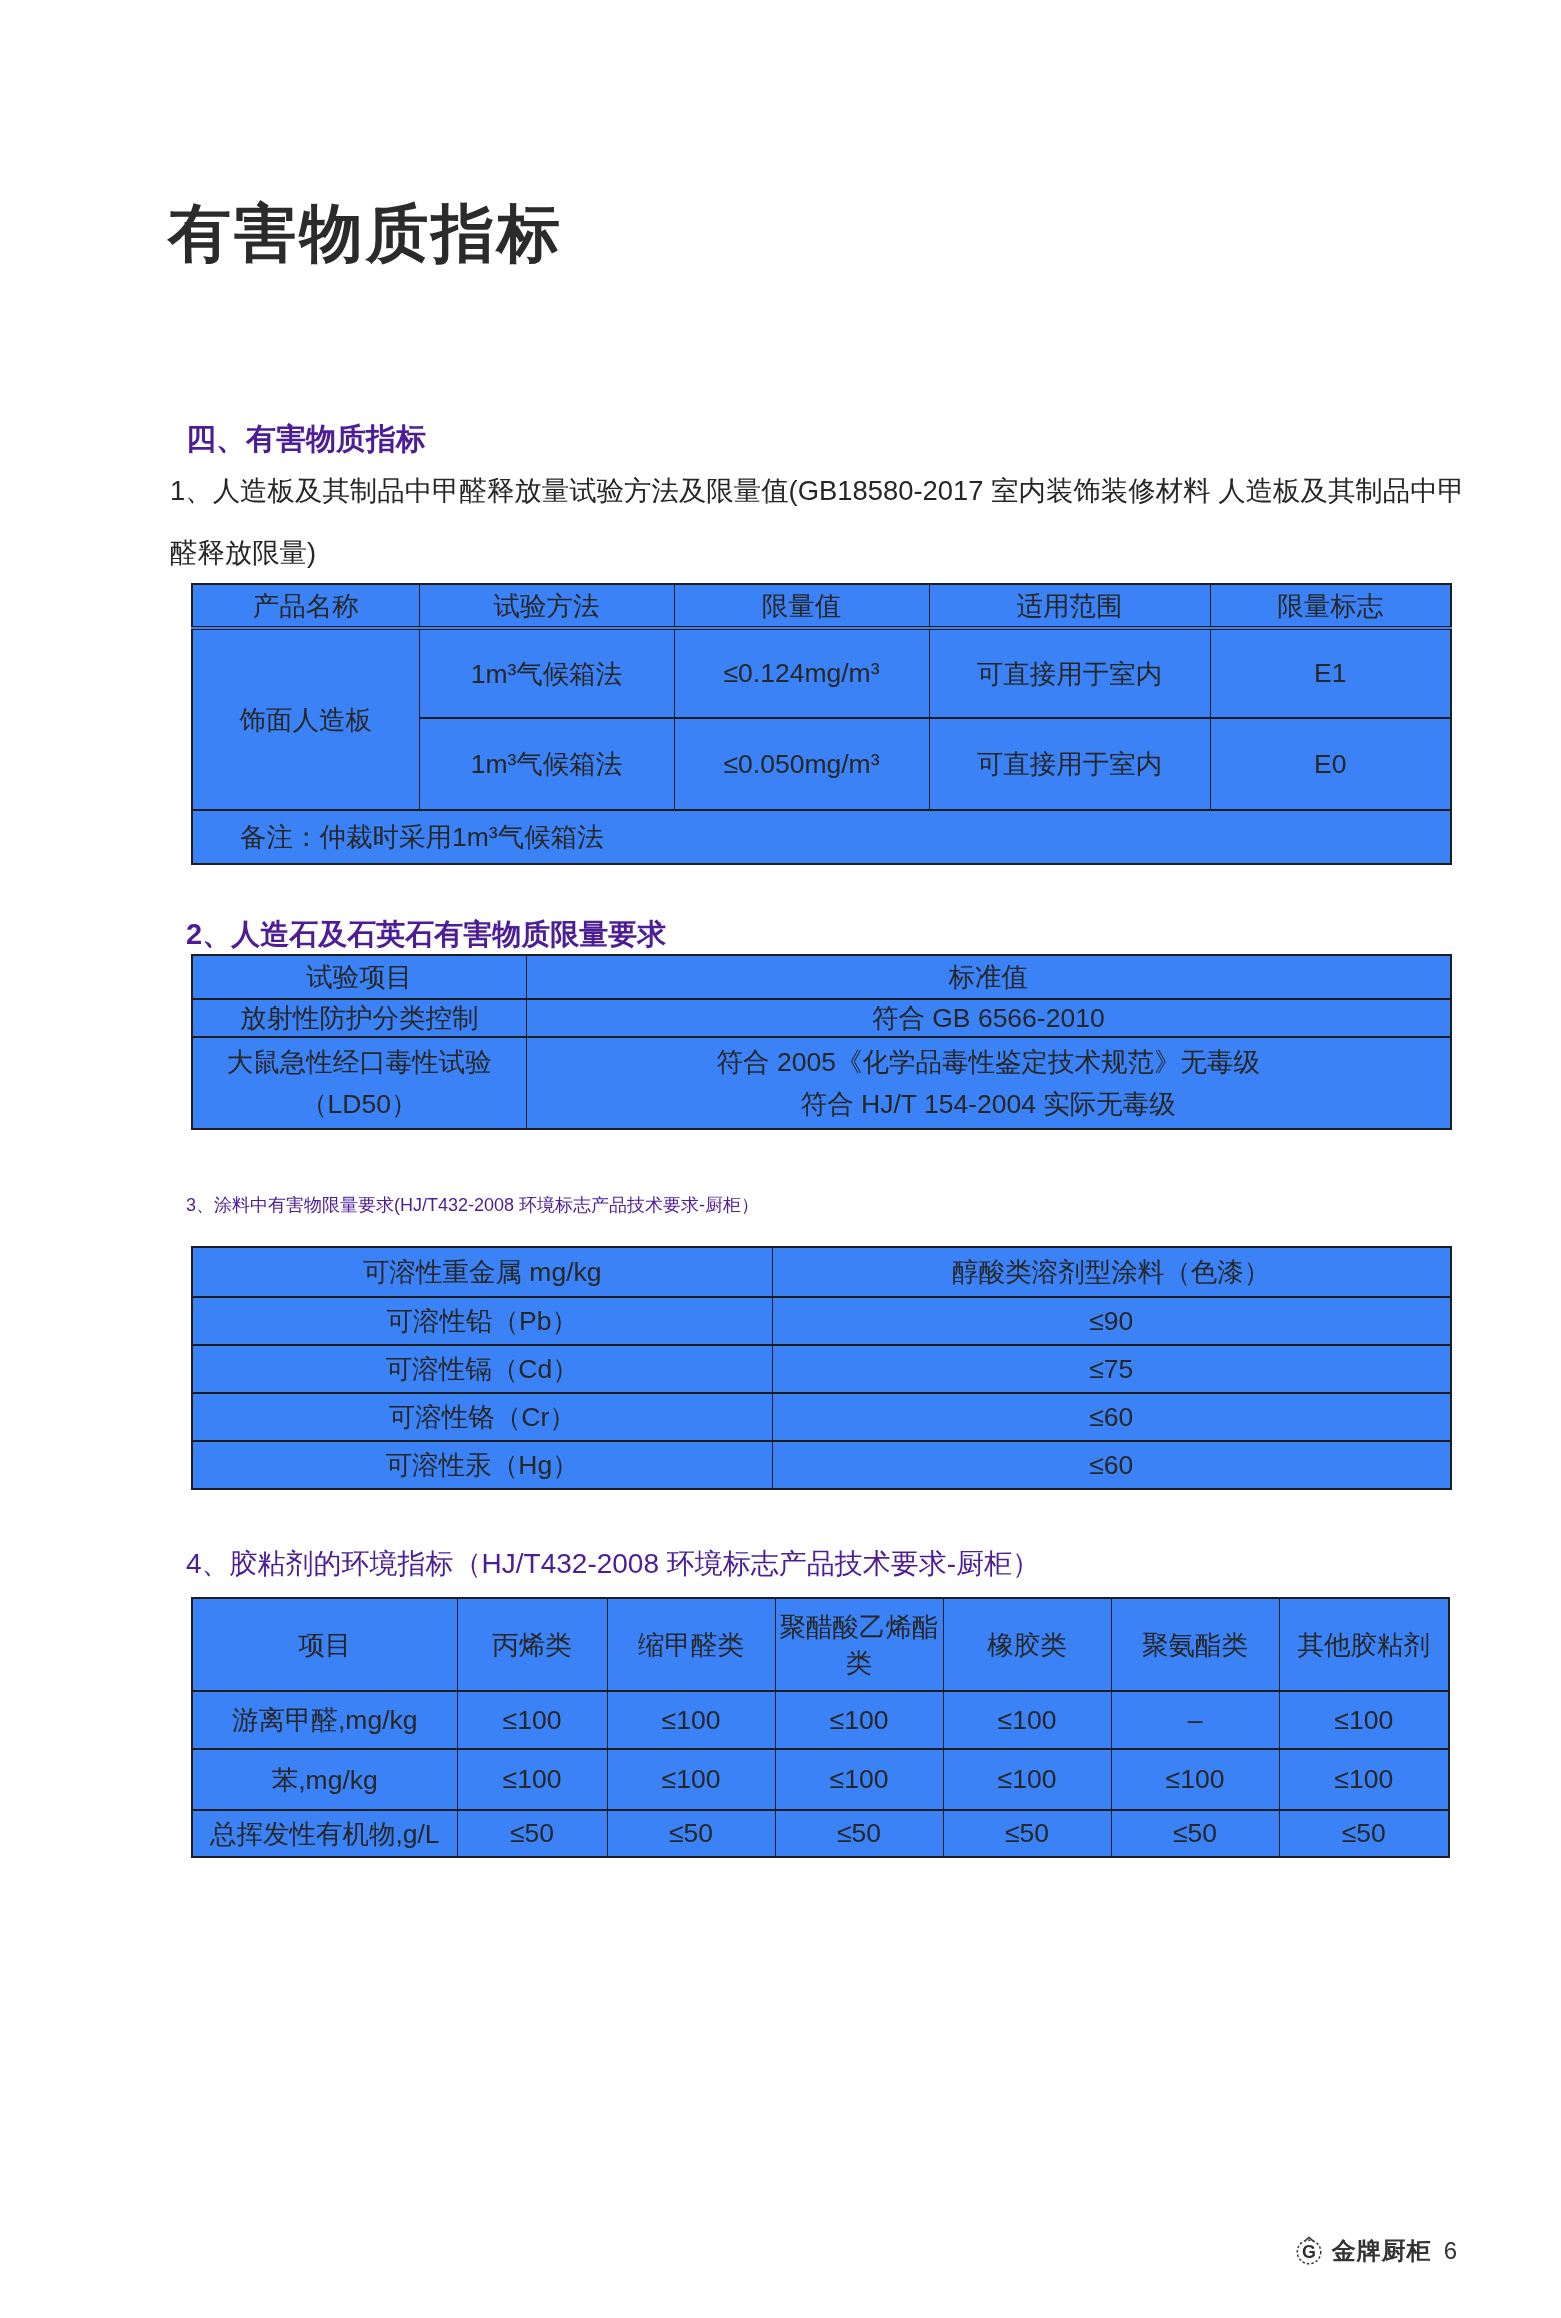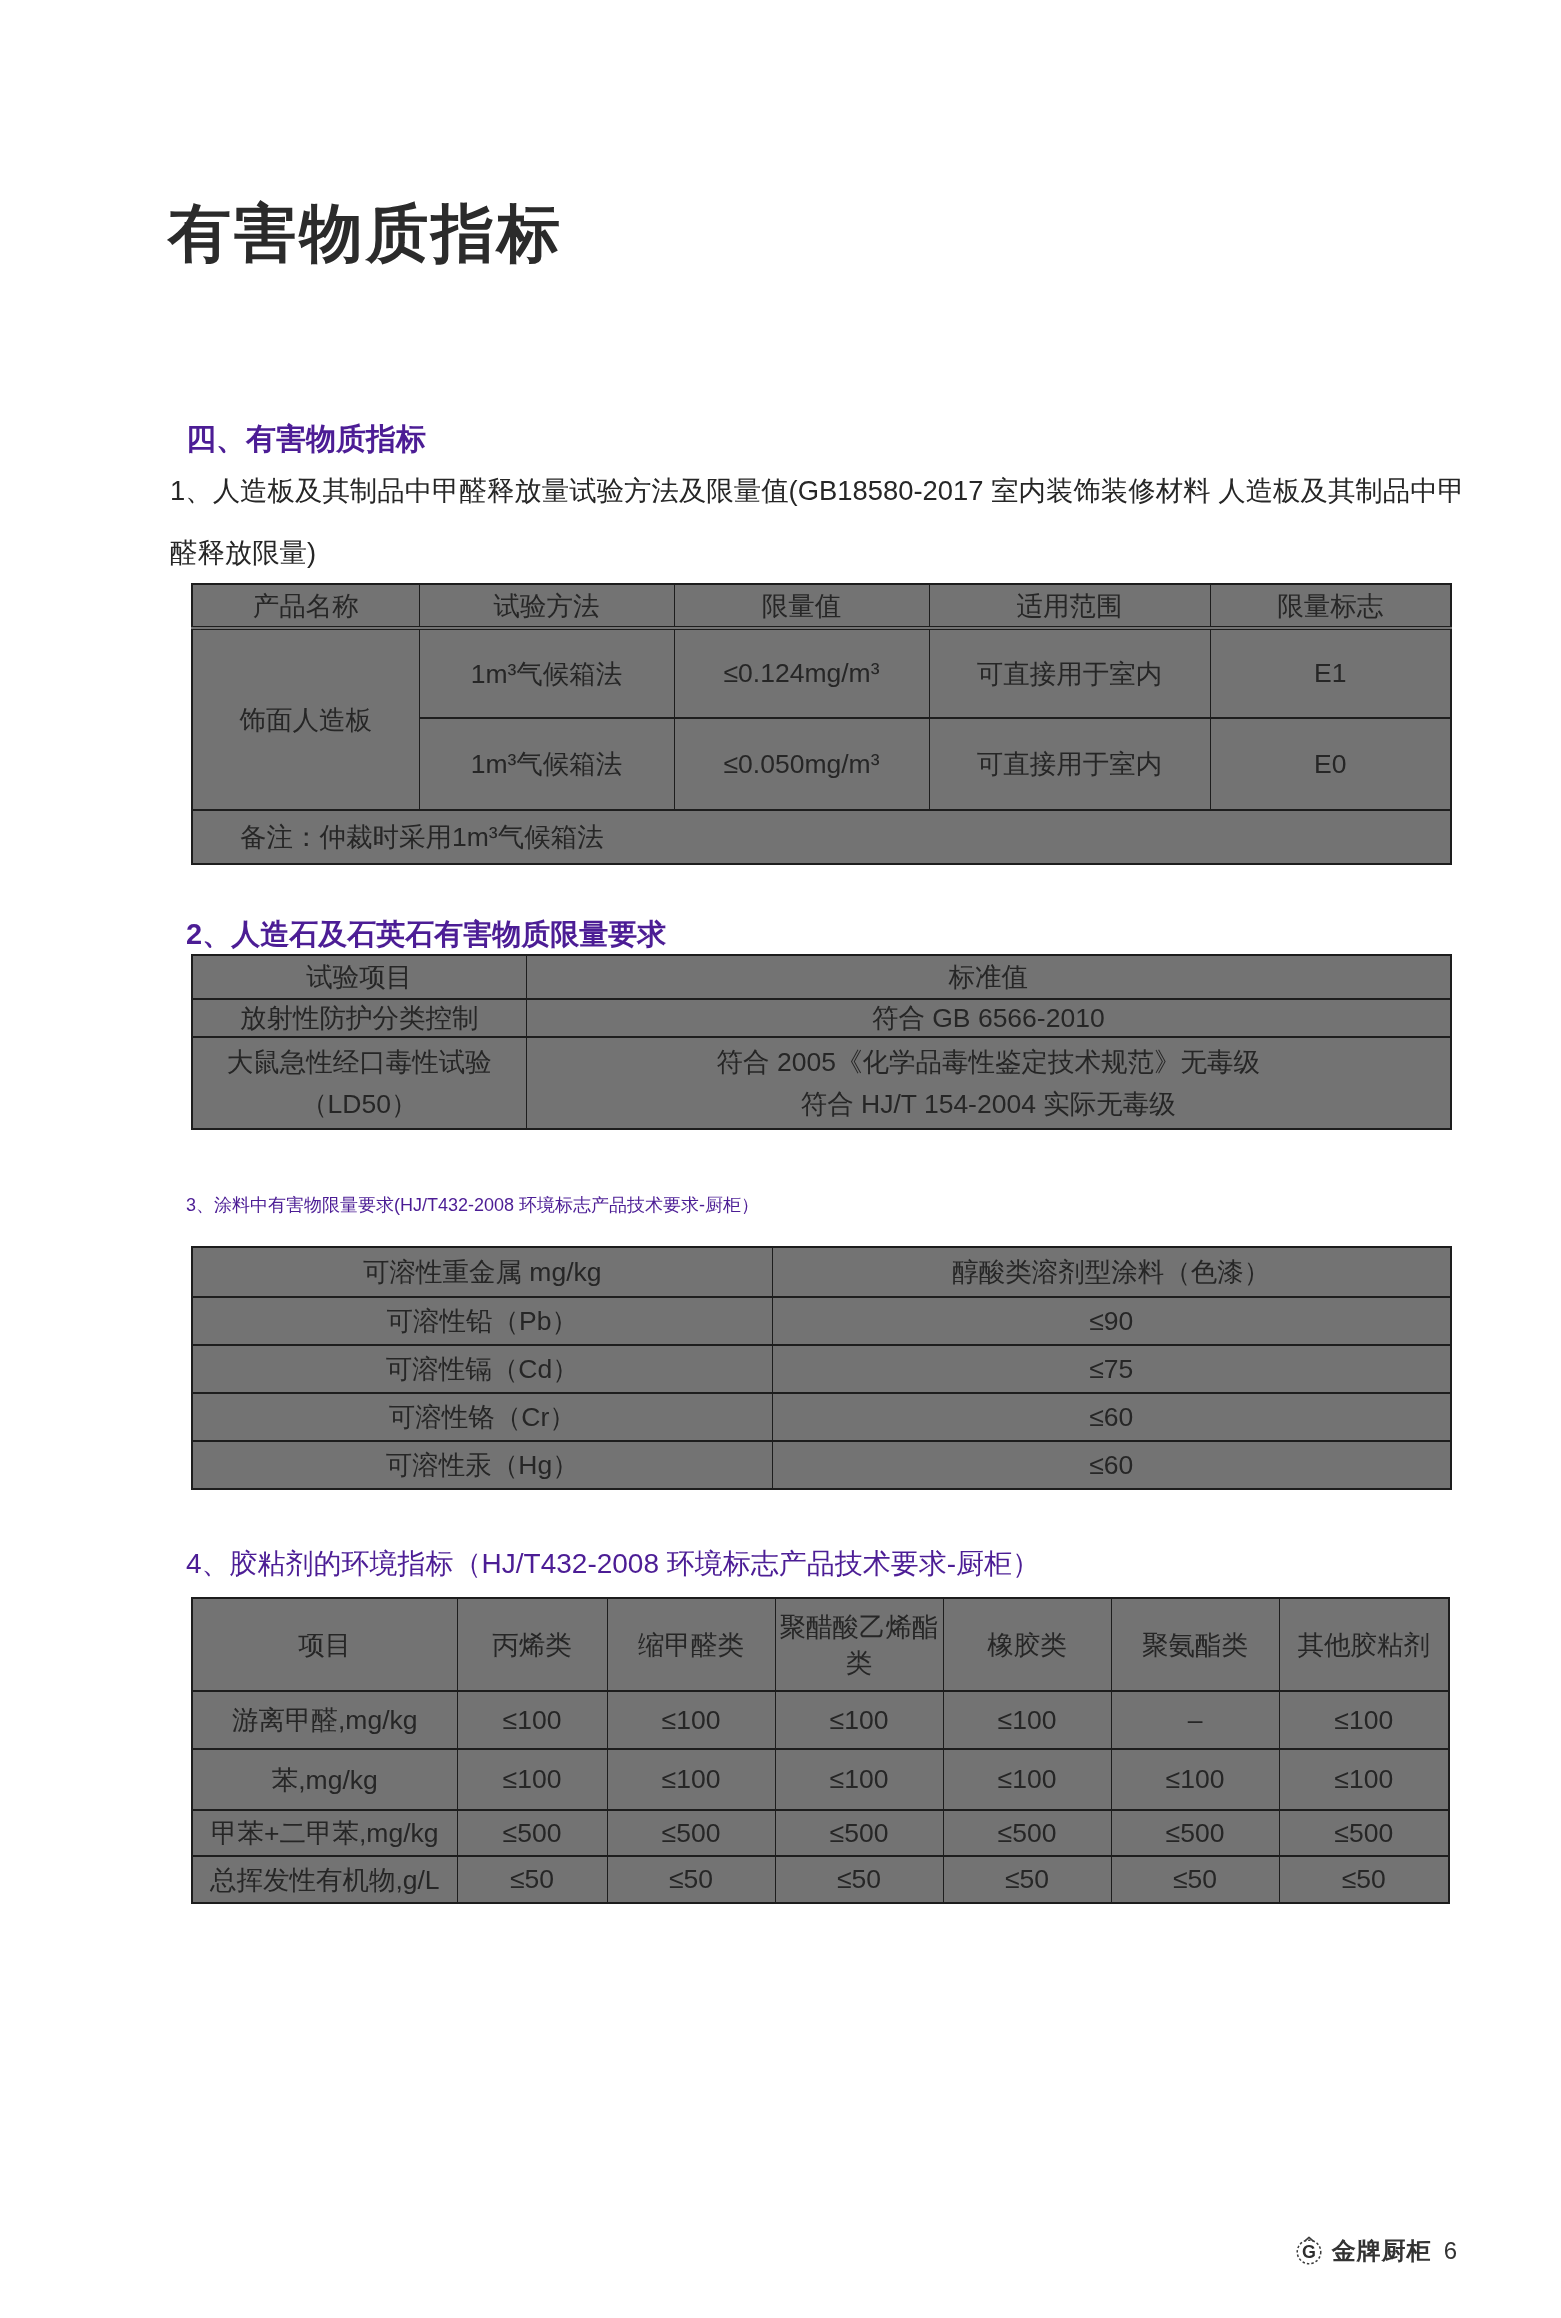--- a/index.html
+++ b/index.html
@@ -18,21 +18,21 @@
   .h-main { top:403px; font-size:30px; }
   .h-s2 { top:899px; }
   .h-s3 { top:1177px; font-weight:400; font-size:18px; }
   .h-s4 { top:1529px; font-weight:400; font-size:28px; }
   .s1-para {
     position:absolute; left:170px; top:460px; width:1295px; margin:0;
     font-size:27.4px; line-height:62px; font-weight:400; text-align:justify;
   }
   table.t {
     position:absolute; left:191px; width:1259px;
-    border-collapse:collapse; table-layout:fixed; background:#737373;
+    border-collapse:collapse; table-layout:fixed; background:#3b82f6;
     border:2.8px solid #1d1d1d;
   }
   table.t th, table.t td {
     border:1.9px solid #1d1d1d; border-top-width:2.8px; border-bottom-width:2.8px;
     text-align:center; vertical-align:middle; padding:0;
     font-size:26.5px; font-weight:400; color:#262626; overflow:hidden;
   }
   .t1 { top:583px; }
   .t1 tr.hdr th { border-bottom:4.7px double #1d1d1d; }
   .t1 tr.note td { text-align:left; padding-left:47px; }
@@ -183,29 +183,20 @@
     </tr>
     <tr style="height:61px">
       <td>苯,mg/kg</td>
       <td>≤100</td>
       <td>≤100</td>
       <td>≤100</td>
       <td>≤100</td>
       <td>≤100</td>
       <td>≤100</td>
     </tr>
-    <tr style="height:46px">
-      <td>甲苯+二甲苯,mg/kg</td>
-      <td>≤500</td>
-      <td>≤500</td>
-      <td>≤500</td>
-      <td>≤500</td>
-      <td>≤500</td>
-      <td>≤500</td>
-    </tr>
     <tr style="height:47px">
       <td>总挥发性有机物,g/L</td>
       <td>≤50</td>
       <td>≤50</td>
       <td>≤50</td>
       <td>≤50</td>
       <td>≤50</td>
       <td>≤50</td>
     </tr>
   </tbody>

